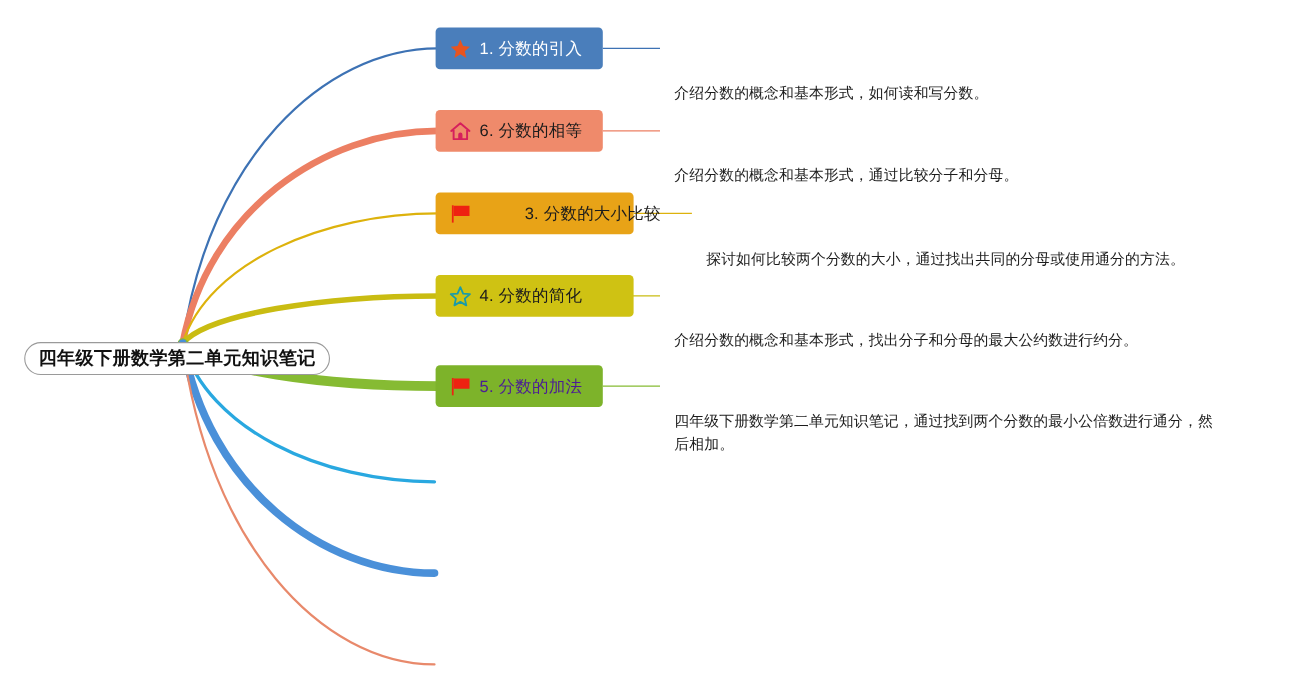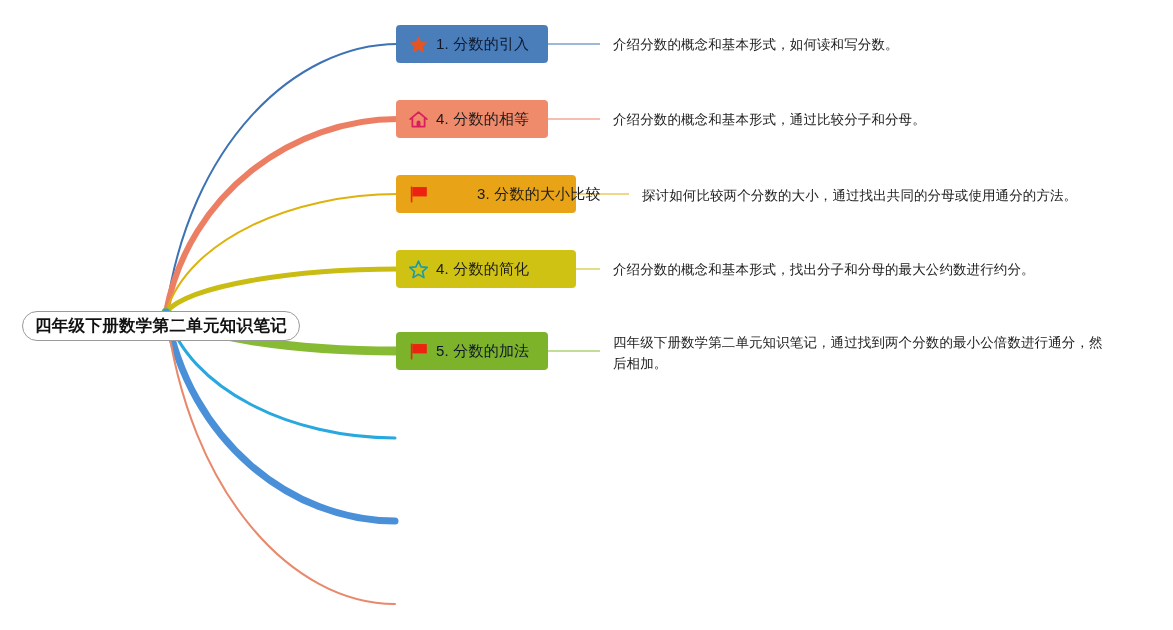--- a/index.html
+++ b/index.html
@@ -70,20 +70,21 @@
     font-size: 15px;
     white-space: nowrap;
     letter-spacing: 0.2px;
   }
   .desc {
     position: absolute;
     font-size: 13.5px;
     color: #1c1c1c;
     line-height: 21px;
     letter-spacing: 0.1px;
+    margin-top: 40px;
   }
 </style>
 </head>
 <body>
 
 <div id="canvas">
 
   <svg id="branch-layer" viewBox="0 0 1173 630" xmlns="http://www.w3.org/2000/svg">
       <path d="M 166 312 C 189.2 145.84, 293.6 44, 398 44" fill="none" stroke="#3d72b4" stroke-width="2" stroke-linecap="round"></path>
       <line x1="548" y1="44" x2="600" y2="44" stroke="#3d72b4" stroke-width="1.2"></line>
@@ -102,48 +103,48 @@
 
   <div class="root-node">
     <span class="root-label">四年级下册数学第二单元知识笔记</span>
   </div>
 
   <div id="topics-layer">
       <div class="topic-node" style="left: 396px; top: 25px; width: 152px; background: rgb(74, 126, 187);">
         <svg viewBox="0 0 24 24" class="topic-icon">
           <path d="M12 2.4 L14.9 9.0 L22 9.6 L16.6 14.3 L18.2 21.3 L12 17.6 L5.8 21.3 L7.4 14.3 L2 9.6 L9.1 9.0 Z" fill="#e8541f"></path>
         </svg>
-        <span class="topic-label" style="color: #0f172a;">1. 分数的引入</span>
+        <span class="topic-label" style="color: #ffffff;">1. 分数的引入</span>
       </div>
       <div class="topic-node" style="left: 396px; top: 100px; width: 152px; background: rgb(239, 138, 107);">
         <svg viewBox="0 0 24 24" class="topic-icon">
           <path d="M2.5 11.5 L12 3.5 L21.5 11.5 M5 10.5 V20 H19 V10.5" fill="none" stroke="#d61f5c" stroke-width="2" stroke-linejoin="round" stroke-linecap="round"></path>
           <path d="M9.8 20 V15.4 a2.2 2.2 0 0 1 4.4 0 V20 Z" fill="#d61f5c"></path>
         </svg>
-        <span class="topic-label" style="color: rgb(28, 28, 28);">4. 分数的相等</span>
+        <span class="topic-label" style="color: rgb(28, 28, 28);">6. 分数的相等</span>
       </div>
       <div class="topic-node" style="left: 396px; top: 175px; width: 180px; background: rgb(232, 163, 23); gap: 41px;">
         <svg viewBox="0 0 24 24" class="topic-icon">
           <rect x="3.2" y="3" width="1.8" height="18" fill="#ee2211"></rect>
           <path d="M5 3.5 H21.5 V14.2 H5 Z" fill="#ee2211"></path>
         </svg>
         <span class="topic-label" style="color: rgb(28, 28, 28);">3. 分数的大小比较</span>
       </div>
       <div class="topic-node" style="left: 396px; top: 250px; width: 180px; background: rgb(207, 194, 19);">
         <svg viewBox="0 0 24 24" class="topic-icon">
           <path d="M12 2.4 L14.9 9.0 L22 9.6 L16.6 14.3 L18.2 21.3 L12 17.6 L5.8 21.3 L7.4 14.3 L2 9.6 L9.1 9.0 Z" fill="none" stroke="#1a9ba8" stroke-width="1.9" stroke-linejoin="round"></path>
         </svg>
         <span class="topic-label" style="color: rgb(28, 28, 28);">4. 分数的简化</span>
       </div>
       <div class="topic-node" style="left: 396px; top: 332px; width: 152px; background: rgb(125, 179, 42);">
         <svg viewBox="0 0 24 24" class="topic-icon">
           <rect x="3.2" y="3" width="1.8" height="18" fill="#ee2211"></rect>
           <path d="M5 3.5 H21.5 V14.2 H5 Z" fill="#ee2211"></path>
         </svg>
-        <span class="topic-label" style="color: #0f172a;">5. 分数的加法</span>
+        <span class="topic-label" style="color: #4c1d95;">5. 分数的加法</span>
       </div>
     </div>
   <div id="desc-layer">
       <div class="desc" style="left: 613px; top: 34px; width: 480px;">介绍分数的概念和基本形式，如何读和写分数。</div>
       <div class="desc" style="left: 613px; top: 109px; width: 480px;">介绍分数的概念和基本形式，通过比较分子和分母。</div>
       <div class="desc" style="left: 642px; top: 185px; width: 470px; font-family: Liberation Serif, serif;">探讨如何比较两个分数的大小，通过找出共同的分母或使用通分的方法。</div>
       <div class="desc" style="left: 613px; top: 259px; width: 470px;">介绍分数的概念和基本形式，找出分子和分母的最大公约数进行约分。</div>
       <div class="desc" style="left: 613px; top: 332px; width: 500px;">四年级下册数学第二单元知识笔记，通过找到两个分数的最小公倍数进行通分，然后相加。</div>
     </div>
 

